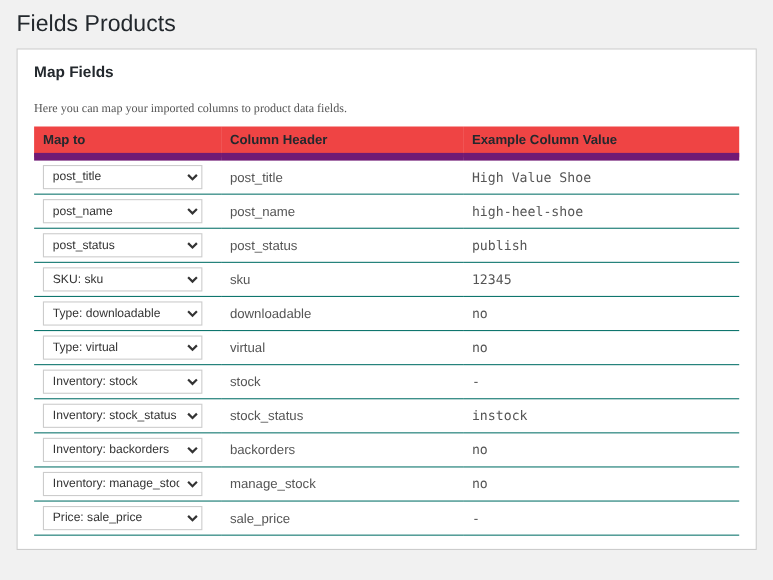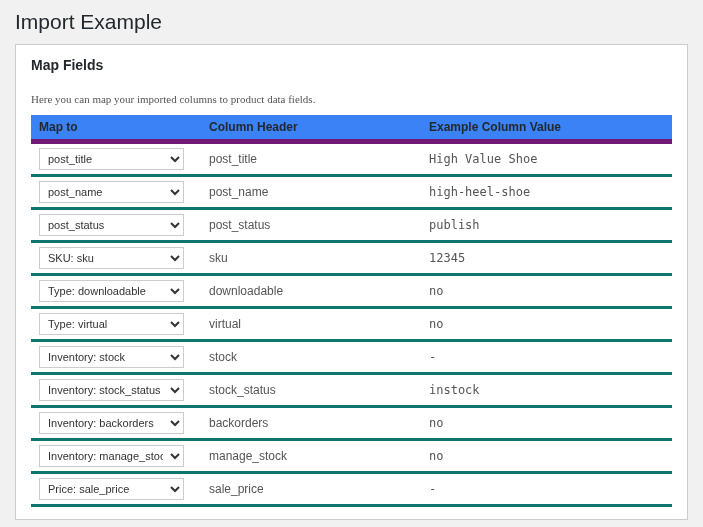--- a/index.html
+++ b/index.html
@@ -41,25 +41,25 @@
     table.map-table {
       width: 100%;
       border-collapse: collapse;
     }
     table.map-table thead tr th {
       text-align: left;
       font-weight: 600;
       font-size: 12px;
       color: #23282d;
       padding: 5px 8px;
-      border-bottom: 5px solid #701a75;
-      background: #3b82f6;
+      border-bottom: 7px solid #701a75;
+      background: #ef4444;
     }
     table.map-table tbody tr {
-      border-bottom: 3px solid #0f766e;
+      border-bottom: 1px solid #0f766e;
     }
     table.map-table tbody tr td {
       padding: 4px 8px;
       vertical-align: middle;
       font-size: 12px;
     }
     td.col-mapto select {
       width: 145px;
       font-size: 11px;
       padding: 2px 4px;
@@ -75,21 +75,21 @@
     td.col-example {
       font-family: monospace;
       font-size: 11px;
       color: #555;
     }
   </style>
 </head>
 <body>
 
 <div class="page-wrapper">
-  <h1 class="page-title">Import Example</h1>
+  <h1 class="page-title">Fields Products</h1>
 
   <div class="map-fields-section">
     <div class="section-title">Map Fields</div>
     <div class="section-desc">Here you can map your imported columns to product data fields.</div>
 
     <table class="map-table">
       <thead>
         <tr>
           <th style="width:170px;">Map to</th>
           <th style="width:220px;">Column Header</th>

